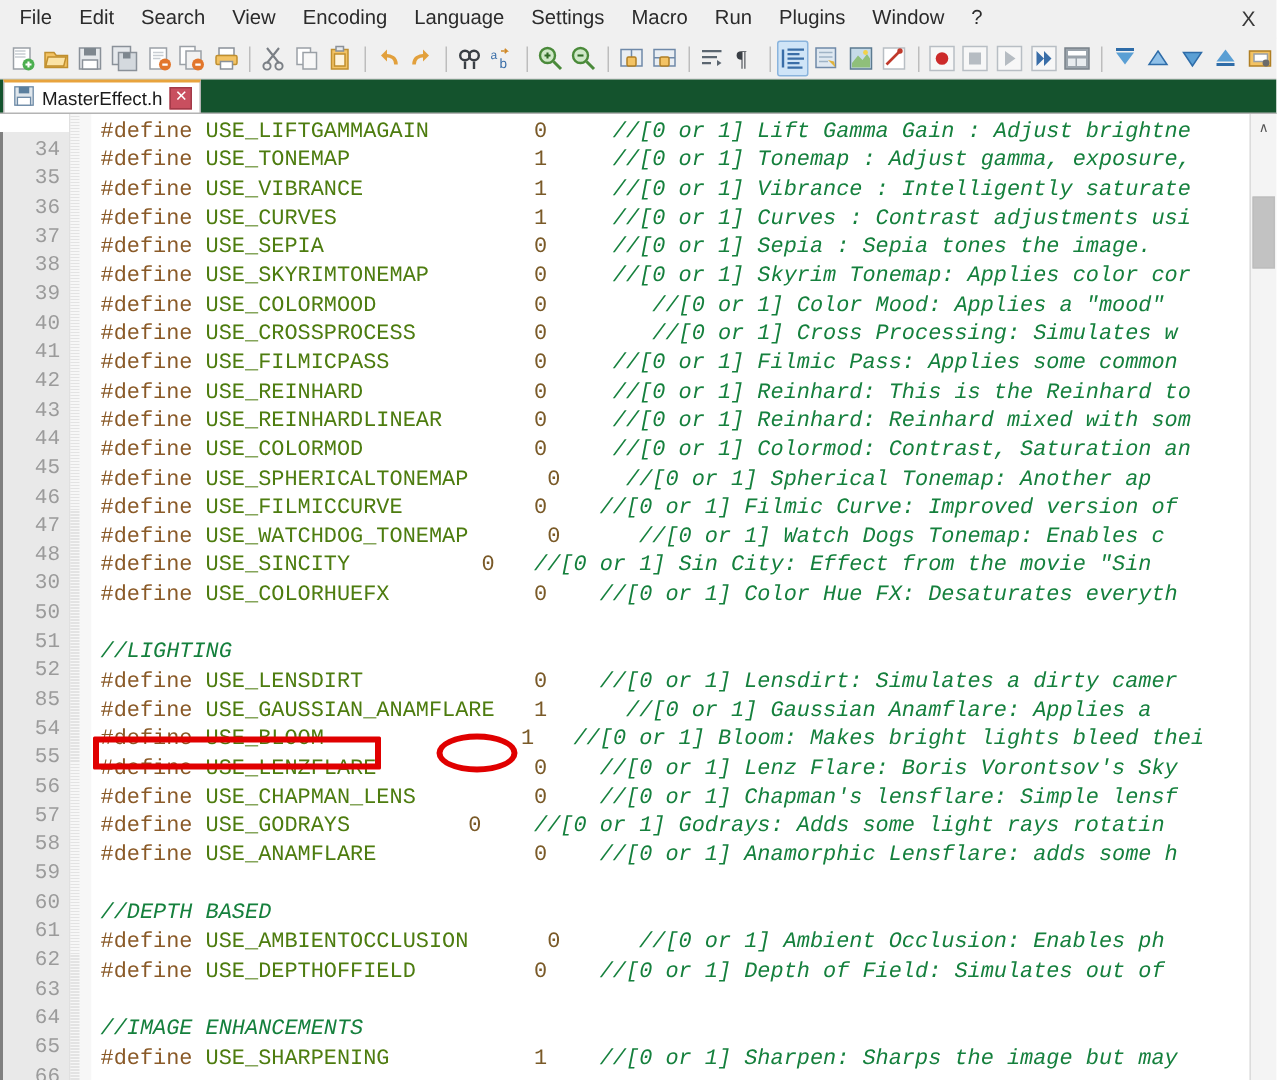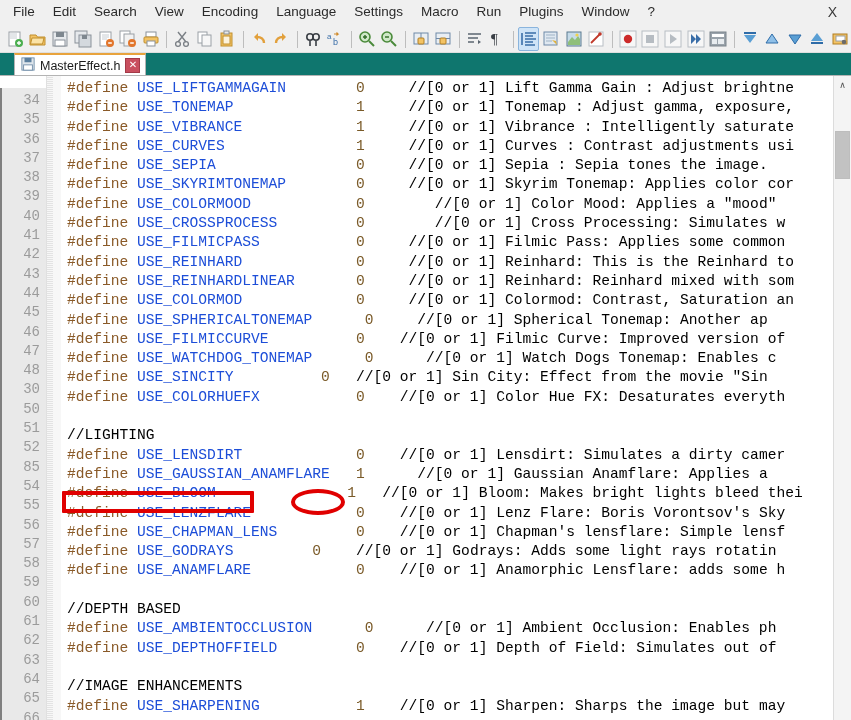--- a/index.html
+++ b/index.html
@@ -70,24 +70,24 @@
   .tb-btn svg { display: block; }
   .tb-sep {
     width: 1px; height: 17px;
     background: #bdbdbd;
     margin: 0 4px;
   }
 
   
   .tabbar {
     height: 23px;
-    background: #0f766e;
+    background: #14532d;
     display: flex;
     align-items: flex-end;
-    padding-left: 14px;
+    padding-left: 2px;
     flex: 0 0 auto;
     position: relative;
   }
   .tab {
     height: 21px;
     display: flex;
     align-items: center;
     padding: 0 5px 0 6px;
     background: #ffffff;
     border: 1px solid #b4b4b4;
@@ -168,23 +168,23 @@
   .code-line {
     height: 19.3px;
     line-height: 19.3px;
     white-space: pre;
     font-family: "Liberation Mono", monospace;
     font-size: 14.6px;
     padding-left: 6px;
     color: #000000;
   }
   .tok-pp   { color: #8a5a28; }
-  .tok-id   { color: #1d4ed8; }
+  .tok-id   { color: #4d7c0f; }
   .tok-num  { color: #7a5a28; }
-  .tok-cmt  { color: #000000; }
+  .tok-cmt  { color: #15803d; font-style: italic; }
 
   
   .vscroll {
     width: 17px;
     background: #f4f4f4;
     border-left: 1px solid #dcdcdc;
     flex: 0 0 auto;
     position: relative;
   }
   .vscroll-up {

